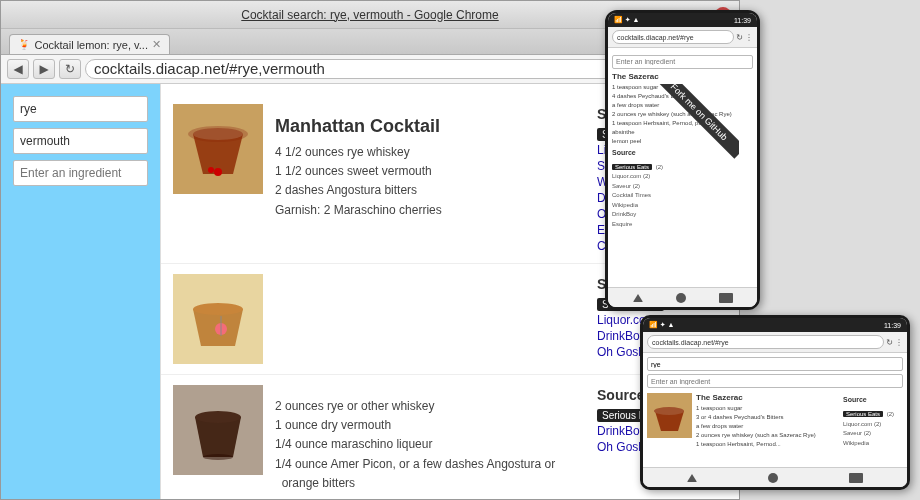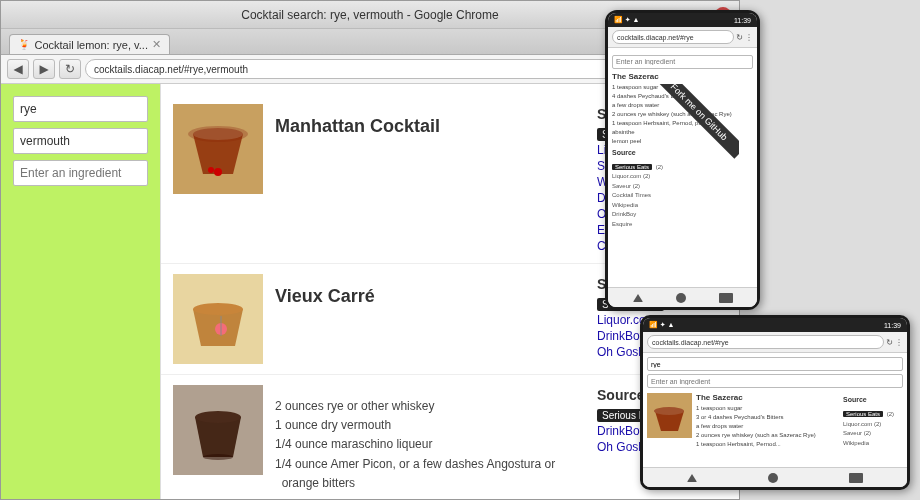--- a/index.html
+++ b/index.html
@@ -1,35 +1,35 @@
 <!DOCTYPE html>
 <html><head>
   <meta charset="utf-8">
   <style>
     * { box-sizing: border-box; margin: 0; padding: 0; }
     body { font-family: Arial, sans-serif; font-size: 13px; background: #ddd; width: 920px; height: 500px; overflow: hidden; position: relative; }
 
     
     .browser-window { width: 740px; height: 500px; background: #f0f0f0; border: 1px solid #999; position: absolute; top: 0; left: 0; display: flex; flex-direction: column; }
     .title-bar { background: linear-gradient(to bottom, #e8e8e8, #d0d0d0); height: 28px; display: flex; align-items: center; justify-content: center; position: relative; border-bottom: 1px solid #bbb; }
-    .title-bar-text { font-size: 12px; color: #333; }
+    .title-bar-text { font-size: 12px; color: #333; text-decoration: underline; }
     .tab-bar { background: linear-gradient(to bottom, #d8d8d8, #c8c8c8); height: 26px; display: flex; align-items: flex-end; padding-left: 8px; border-bottom: 1px solid #aaa; }
     .tab { background: #f0f0f0; border: 1px solid #aaa; border-bottom: none; border-radius: 4px 4px 0 0; padding: 3px 8px; font-size: 11px; color: #333; display: flex; align-items: center; gap: 4px; min-width: 120px; }
     .tab .favicon { font-size: 10px; }
     .tab .close-btn { margin-left: auto; color: #888; font-size: 11px; cursor: pointer; }
     .nav-bar { background: #f5f5f5; border-bottom: 1px solid #ccc; padding: 4px 6px; display: flex; align-items: center; gap: 4px; }
     .nav-btn { background: linear-gradient(to bottom, #f5f5f5, #e0e0e0); border: 1px solid #bbb; border-radius: 3px; width: 22px; height: 20px; display: flex; align-items: center; justify-content: center; font-size: 12px; cursor: pointer; color: #555; }
-    .address-bar { flex: 1; height: 20px; border: 1px solid #bbb; border-radius: 10px; padding: 0 8px; font-size: 10px; background: white; color: #333; display: flex; align-items: center; }
+    .address-bar { flex: 1; height: 20px; border: 1px solid #bbb; border-radius: 10px; padding: 0 8px; font-size: 15px; background: white; color: #333; display: flex; }
     .menu-btn { background: linear-gradient(to bottom, #f5f5f5, #e0e0e0); border: 1px solid #bbb; border-radius: 3px; width: 22px; height: 20px; display: flex; align-items: center; justify-content: center; font-size: 10px; cursor: pointer; }
 
     
     .content-area { flex: 1; background: white; display: flex; overflow: hidden; position: relative; }
 
     
-    .sidebar { width: 160px; padding: 12px; border-right: 1px solid #ddd; background: #bef264; flex-shrink: 0; }
+    .sidebar { width: 160px; padding: 12px; border-right: 1px solid #ddd; background: #7dd3fc; flex-shrink: 0; }
     .search-input { width: 100%; height: 26px; border: 1px solid #bbb; border-radius: 2px; padding: 0 6px; font-size: 12px; margin-bottom: 6px; color: #333; background: white; }
     .search-input.placeholder { color: #aaa; }
 
     
     .cocktail-list { flex: 1; overflow-y: auto; padding: 10px 0; }
     .cocktail-item { display: flex; padding: 10px 12px; border-bottom: 1px solid #eee; gap: 12px; align-items: flex-start; }
     .cocktail-img { width: 90px; height: 90px; flex-shrink: 0; background: #ddd; overflow: hidden; display: flex; align-items: center; justify-content: center; }
     .cocktail-img svg { width: 90px; height: 90px; }
     .cocktail-details { flex: 1; margin-top: 12px; }
     .cocktail-name { font-size: 18px; font-weight: bold; color: #333; margin-bottom: 6px; }
@@ -119,20 +119,26 @@
             <rect width="90" height="90" fill="#c8a060"></rect>
             <ellipse cx="45" cy="30" rx="30" ry="8" fill="#a0522d" opacity="0.5"></ellipse>
             <path d="M20 30 L30 70 L60 70 L70 30 Z" fill="#8B2500" opacity="0.8"></path>
             <ellipse cx="45" cy="30" rx="25" ry="6" fill="#a0522d"></ellipse>
             <circle cx="45" cy="68" r="4" fill="#cc0000"></circle>
             <circle cx="38" cy="66" r="3" fill="#cc0000"></circle>
           </svg>
         </div>
         <div class="cocktail-details">
           <div class="cocktail-name">Manhattan Cocktail</div>
+          <div class="ingredient">
+            4 1/2 ounces rye whiskey<br>
+            1 1/2 ounces sweet vermouth<br>
+            2 dashes Angostura bitters<br>
+            Garnish: 2 Maraschino cherries
+          </div>
         </div>
         <div class="source-section">
           <div class="source-title">Source</div>
           <div><span class="source-badge">Serious Eats</span> <span class="source-count">(2)</span></div>
           <span class="source-link">Liquor.com (2)</span>
           <span class="source-link">Saveur</span>
           <span class="source-link">Wikipedia</span>
           <span class="source-link">DrinkBoy</span>
           <span class="source-link">Oh Gosh!</span>
           <span class="source-link">Esquire</span>
@@ -144,21 +150,20 @@
         <div class="cocktail-img">
           <svg viewBox="0 0 90 90" xmlns="http://www.w3.org/2000/svg">
             <rect width="90" height="90" fill="#e8d5a0"></rect>
             <path d="M20 35 L28 72 L62 72 L70 35 Z" fill="#b8752a" opacity="0.85"></path>
             <ellipse cx="45" cy="35" rx="25" ry="6" fill="#c8853a"></ellipse>
             <circle cx="48" cy="55" r="6" fill="#ff6688" opacity="0.8"></circle>
             <line x1="48" y1="42" x2="48" y2="62" stroke="#888" stroke-width="1"></line>
           </svg>
         </div>
         <div class="cocktail-details">
-          <div class="cocktail-name">Vieux Carré</div>
         </div>
         <div class="source-section">
           <div class="source-title">Source</div>
           <div><span class="source-badge">Serious Eats</span></div>
           <span class="source-link">Liquor.com</span>
           <span class="source-link">DrinkBoy</span>
           <span class="source-link">Oh Gosh!</span>
         </div>
       </div>
 

